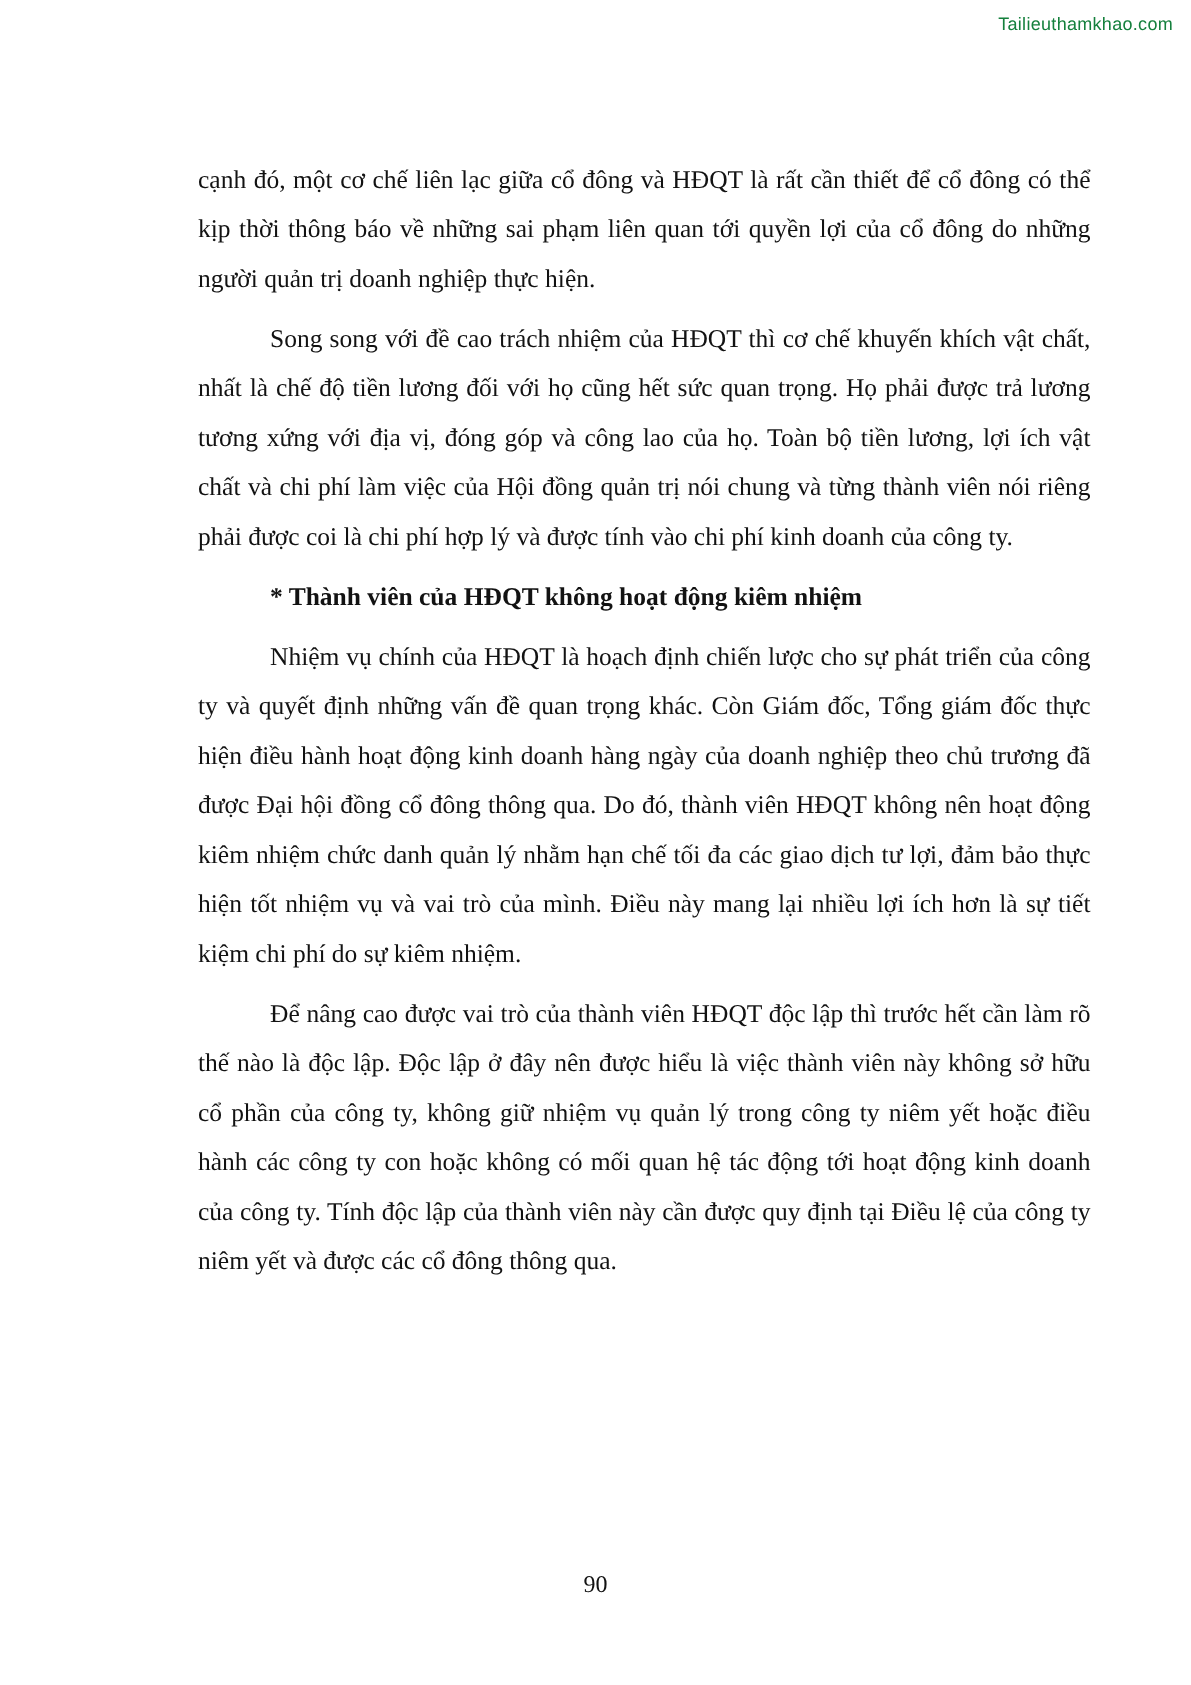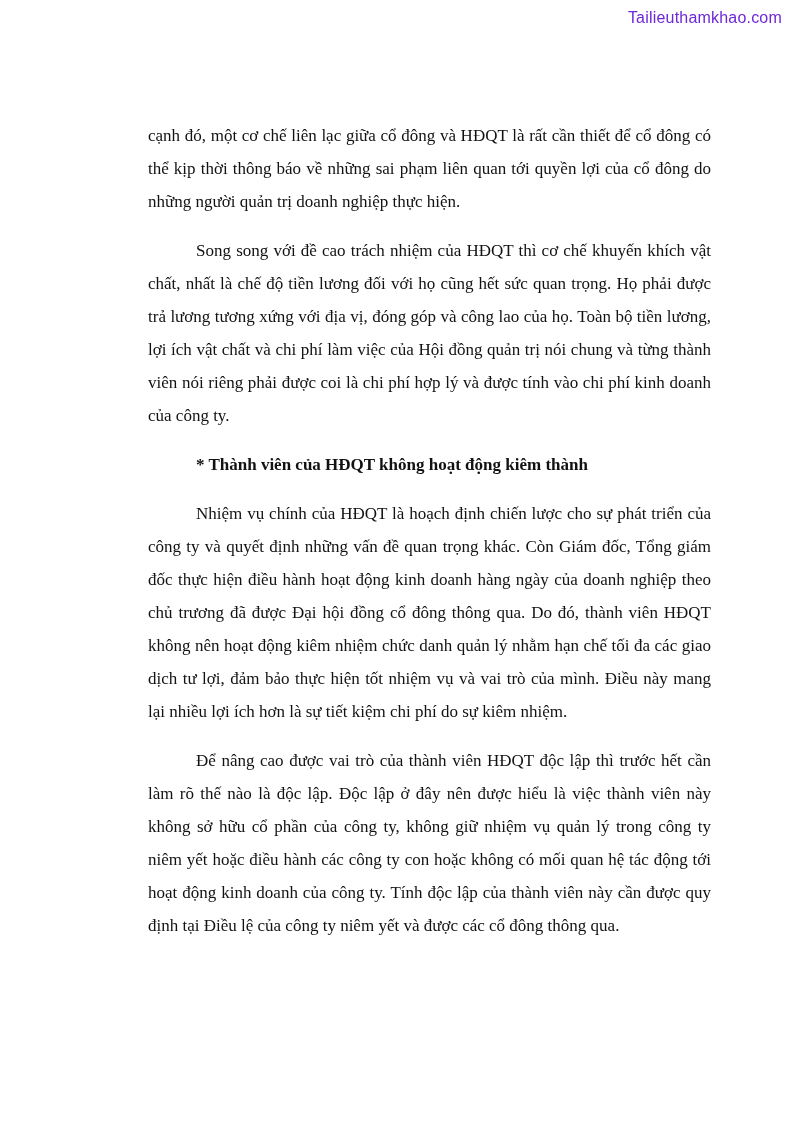--- a/index.html
+++ b/index.html
@@ -14,35 +14,35 @@
     background: #ffffff;
     font-family: "Liberation Serif", "DejaVu Serif", serif;
     color: #121212;
     overflow: hidden;
   }
   .watermark {
     position: absolute;
     top: 9px;
     right: 12px;
     font-family: "Liberation Sans", "DejaVu Sans", sans-serif;
-    font-size: 16px;
-    color: #6d28d9;
+    font-size: 12px;
+    color: #15803d;
     letter-spacing: 0.2px;
   }
   .text-block {
     position: absolute;
     top: 103px;
     left: 132px;
     width: 595px;
     font-size: 17px;
     line-height: 33px;
     text-align: justify;
   }
   .block {
-    margin: 16px;
+    margin: 0;
   }
   .block + .block {
     margin-top: 7px;
   }
   .para.indent {
     text-indent: 48px;
   }
   .heading {
     font-weight: bold;
     text-indent: 48px;
@@ -63,22 +63,23 @@
 
 <div class="page">
 
   <div class="watermark">Tailieuthamkhao.com</div>
 
   <div class="text-block">
     <p class="block para">cạnh đó, một cơ chế liên lạc giữa cổ đông và HĐQT là rất cần thiết để cổ đông có thể kịp thời thông báo về những sai phạm liên quan tới quyền lợi của cổ đông do những người quản trị doanh nghiệp thực hiện.</p>
 
     <p class="block para indent">Song song với đề cao trách nhiệm của HĐQT thì cơ chế khuyến khích vật chất, nhất là chế độ tiền lương đối với họ cũng hết sức quan trọng. Họ phải được trả lương tương xứng với địa vị, đóng góp và công lao của họ. Toàn bộ tiền lương, lợi ích vật chất và chi phí làm việc của Hội đồng quản trị nói chung và từng thành viên nói riêng phải được coi là chi phí hợp lý và được tính vào chi phí kinh doanh của công ty.</p>
 
-    <p class="block heading">* Thành viên của HĐQT không hoạt động kiêm thành</p>
+    <p class="block heading">* Thành viên của HĐQT không hoạt động kiêm nhiệm</p>
 
     <p class="block para indent">Nhiệm vụ chính của HĐQT là hoạch định chiến lược cho sự phát triển của công ty và quyết định những vấn đề quan trọng khác. Còn Giám đốc, Tổng giám đốc thực hiện điều hành hoạt động kinh doanh hàng ngày của doanh nghiệp theo chủ trương đã được Đại hội đồng cổ đông thông qua. Do đó, thành viên HĐQT không nên hoạt động kiêm nhiệm chức danh quản lý nhằm hạn chế tối đa các giao dịch tư lợi, đảm bảo thực hiện tốt nhiệm vụ và vai trò của mình. Điều này mang lại nhiều lợi ích hơn là sự tiết kiệm chi phí do sự kiêm nhiệm.</p>
 
 
     <p class="block para indent">Để nâng cao được vai trò của thành viên HĐQT độc lập thì trước hết cần làm rõ thế nào là độc lập. Độc lập ở đây nên được hiểu là việc thành viên này không sở hữu cổ phần của công ty, không giữ nhiệm vụ quản lý trong công ty niêm yết hoặc điều hành các công ty con hoặc không có mối quan hệ tác động tới hoạt động kinh doanh của công ty. Tính độc lập của thành viên này cần được quy định tại Điều lệ của công ty niêm yết và được các cổ đông thông qua.</p>
   </div>
 
+  <div class="page-number">90</div>
 
 </div>
 
 </body></html>

